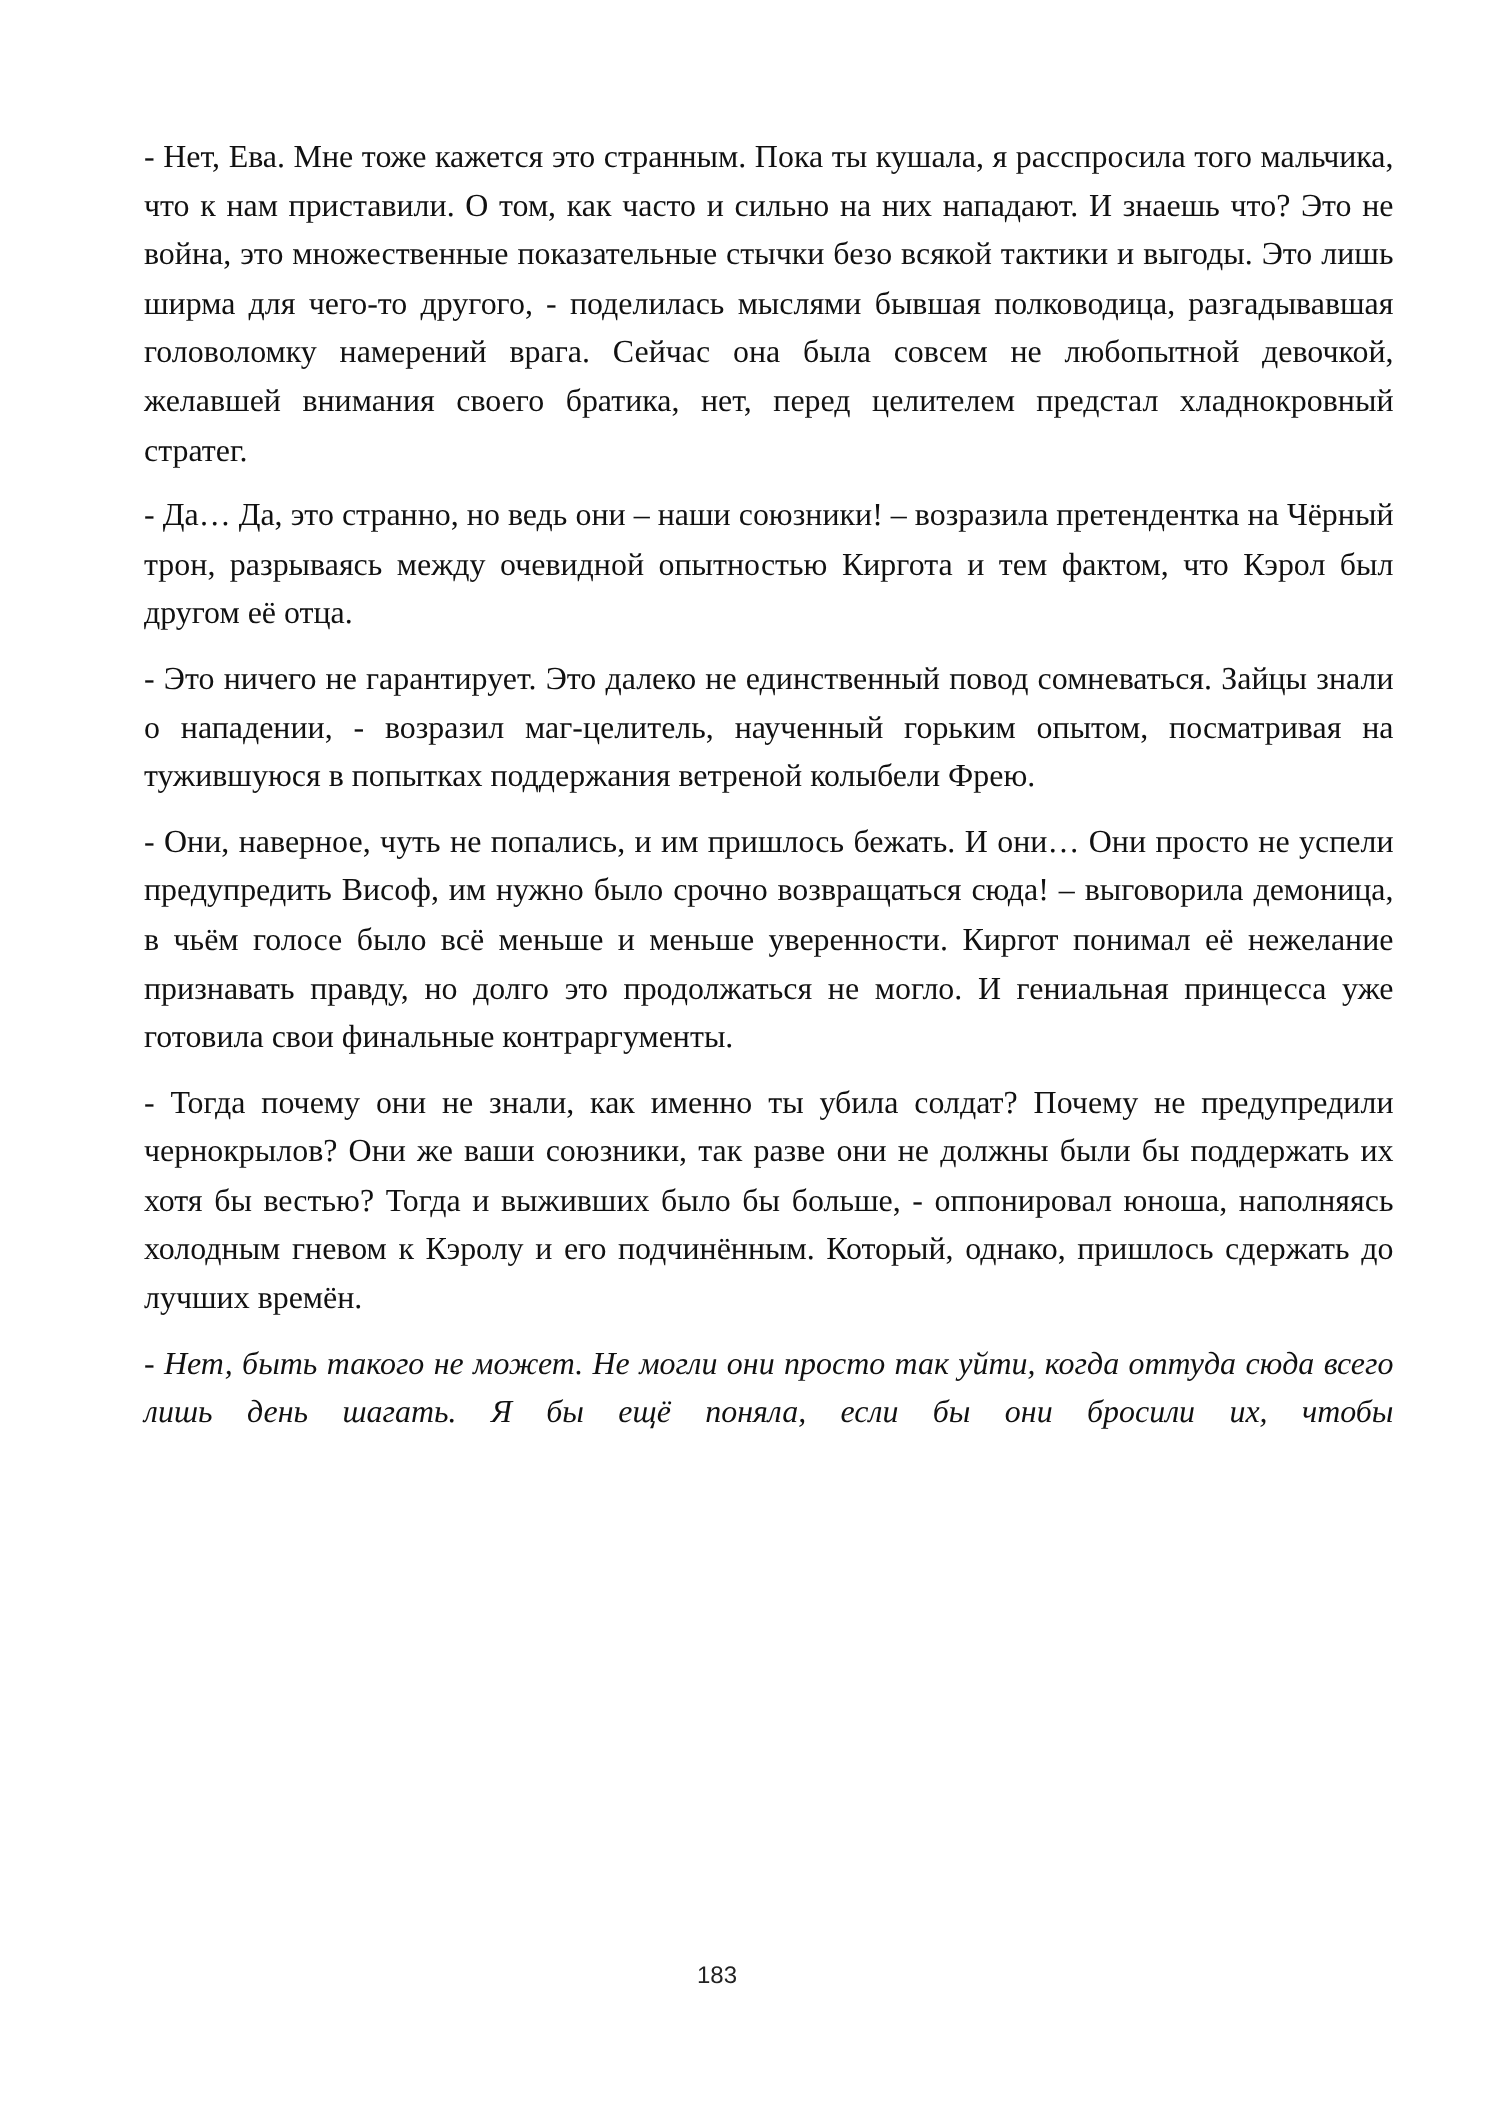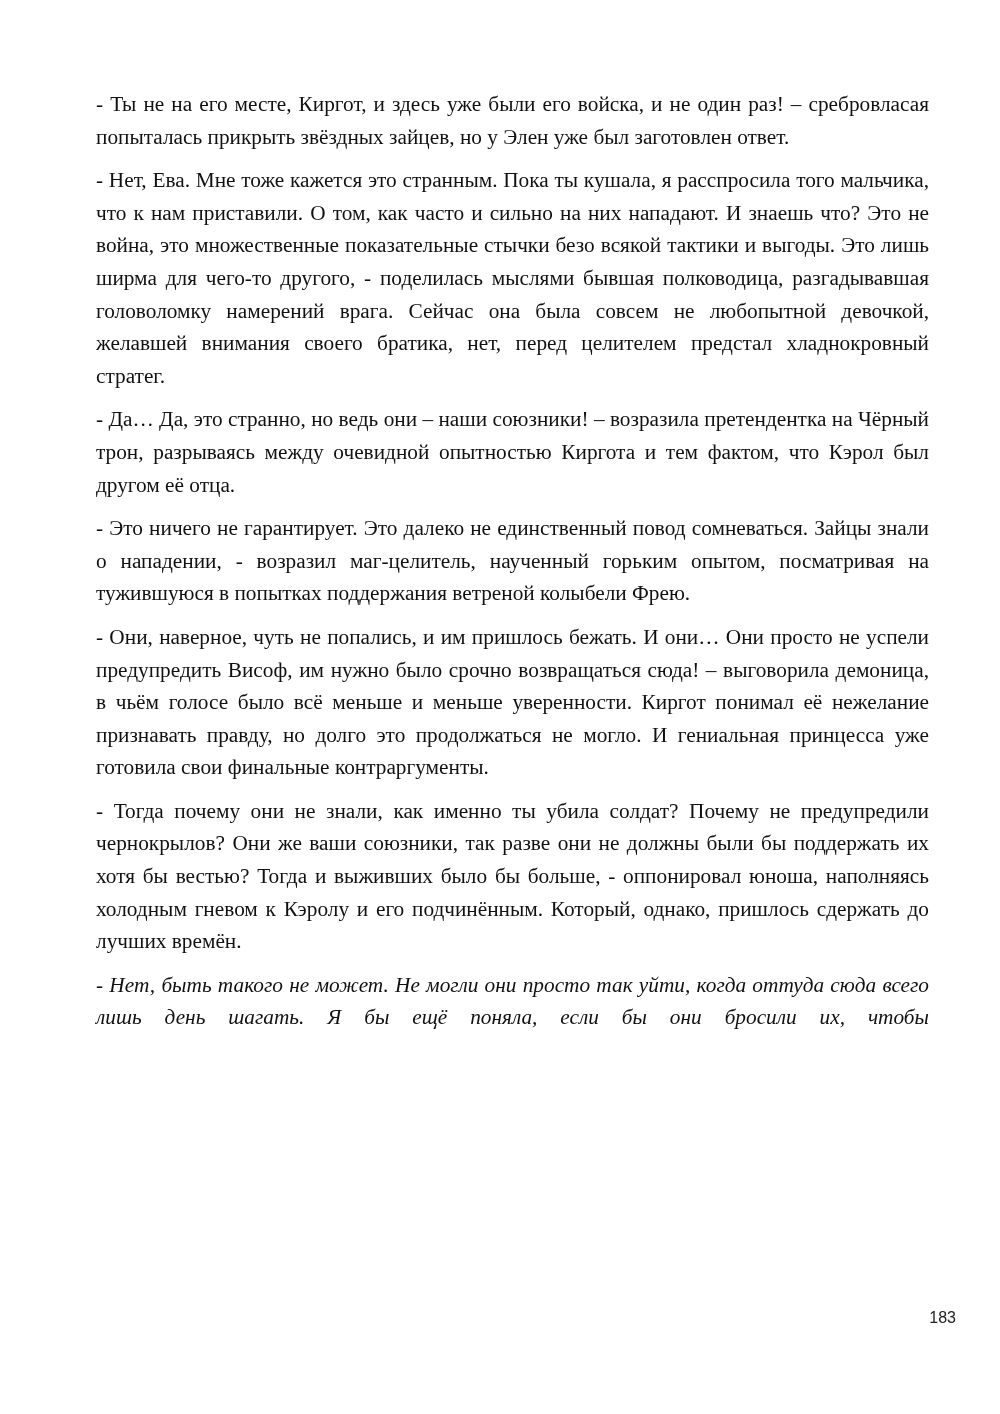--- a/index.html
+++ b/index.html
@@ -27,31 +27,30 @@
     .para {
       margin: 0 0 11px 0;
       text-align: justify;
       hyphens: none;
     }
     .page-number {
       position: absolute;
       left: 0;
       width: 956px;
       top: 1309px;
-      text-align: right;
+      text-align: center;
       font-family: "Liberation Sans", "DejaVu Sans", sans-serif;
       font-size: 16px;
       color: #222222;
     }
   </style>
 </head>
 <body>
 
 <div class="page">
-  <p class="para">- Ты не на его месте, Киргот, и здесь уже были его войска, и не один раз! – сребровласая попыталась прикрыть звёздных зайцев, но у Элен уже был заготовлен ответ.</p>
   <p class="para">- Нет, Ева. Мне тоже кажется это странным. Пока ты кушала, я расспросила того мальчика, что к нам приставили. О том, как часто и сильно на них нападают. И знаешь что? Это не война, это множественные показательные стычки безо всякой тактики и выгоды. Это лишь ширма для чего-то другого, - поделилась мыслями бывшая полководица, разгадывавшая головоломку намерений врага. Сейчас она была совсем не любопытной девочкой, желавшей внимания своего братика, нет, перед целителем предстал хладнокровный стратег.</p>
   <p class="para">- Да… Да, это странно, но ведь они – наши союзники! – возразила претендентка на Чёрный трон, разрываясь между очевидной опытностью Киргота и тем фактом, что Кэрол был другом её отца.</p>
   <p class="para">- Это ничего не гарантирует. Это далеко не единственный повод сомневаться. Зайцы знали о нападении, - возразил маг-целитель, наученный горьким опытом, посматривая на тужившуюся в попытках поддержания ветреной колыбели Фрею.</p>
   <p class="para">- Они, наверное, чуть не попались, и им пришлось бежать. И они… Они просто не успели предупредить Висоф, им нужно было срочно возвращаться сюда! – выговорила демоница, в чьём голосе было всё меньше и меньше уверенности. Киргот понимал её нежелание признавать правду, но долго это продолжаться не могло. И гениальная принцесса уже готовила свои финальные контраргументы.</p>
   <p class="para">- Тогда почему они не знали, как именно ты убила солдат? Почему не предупредили чернокрылов? Они же ваши союзники, так разве они не должны были бы поддержать их хотя бы вестью? Тогда и выживших было бы больше, - оппонировал юноша, наполняясь холодным гневом к Кэролу и его подчинённым. Который, однако, пришлось сдержать до лучших времён.</p>
   <p class="para" style="text-align-last: justify; font-style: italic;">- Нет, быть такого не может. Не могли они просто так уйти, когда оттуда сюда всего лишь день шагать. Я бы ещё поняла, если бы они бросили их, чтобы</p>
 </div>
 
 <div class="page-number">183</div>
 

